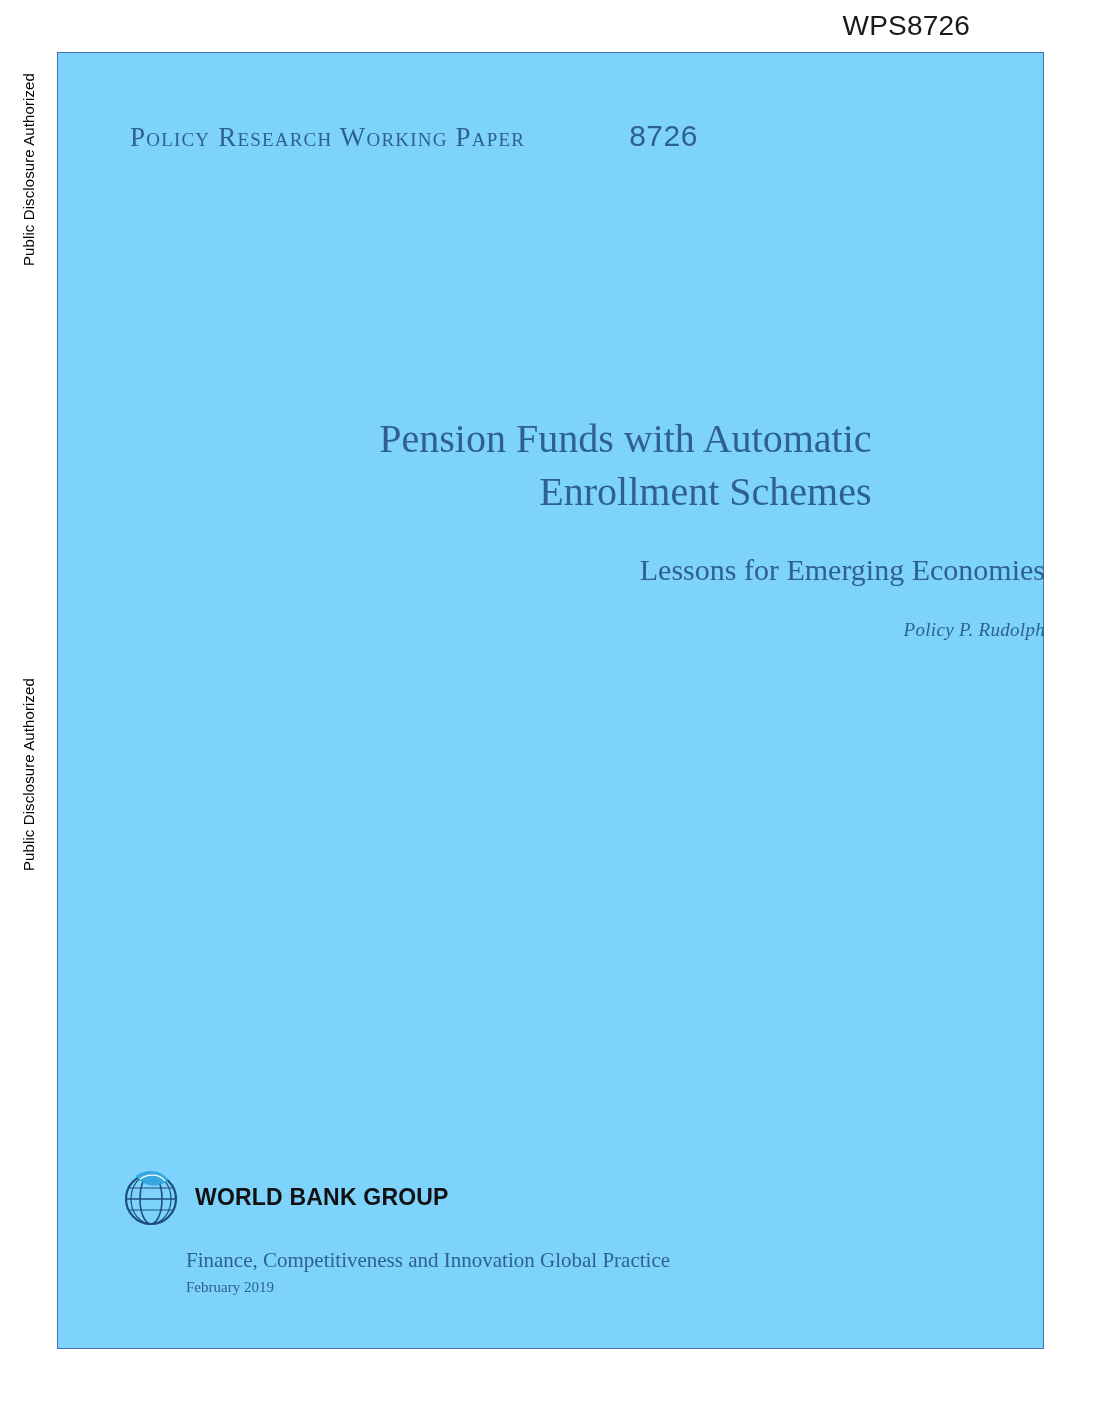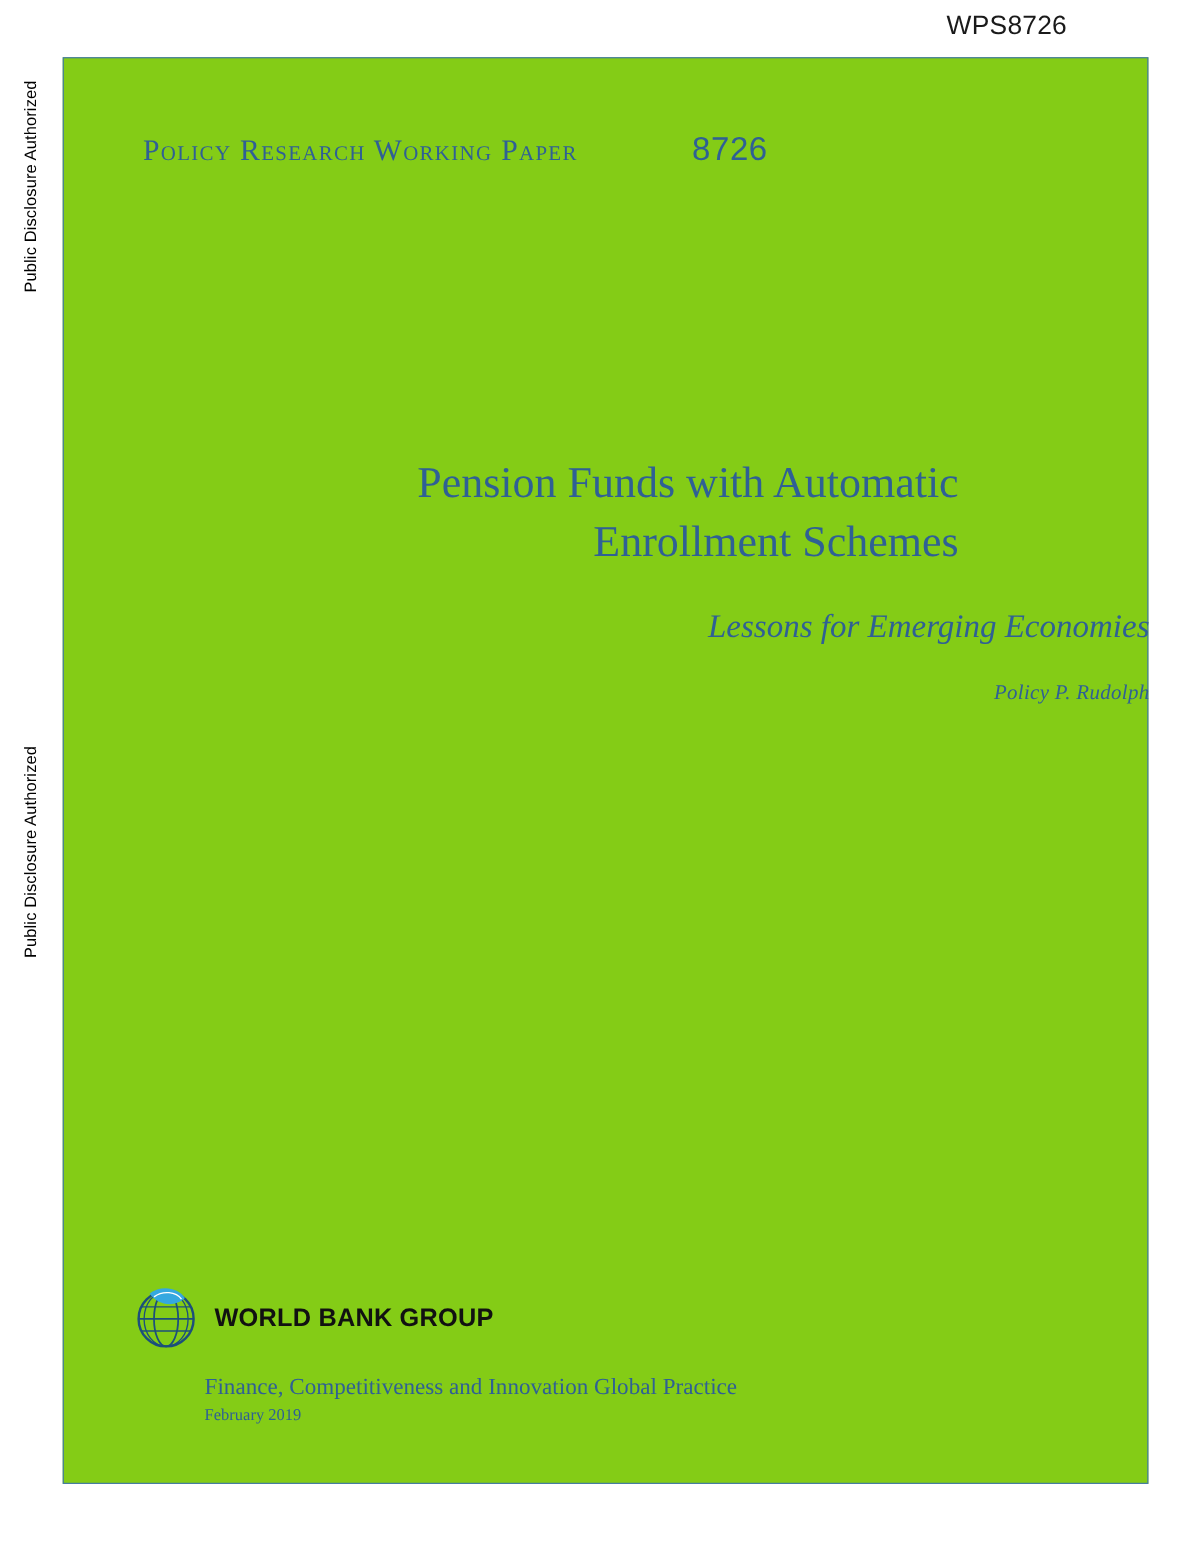--- a/index.html
+++ b/index.html
@@ -38,35 +38,35 @@
   .disclosure-1 { top: 0px;  text-align: left; }
   .disclosure-1 span { position: absolute; left: 1150px; top: 20px; }
   .disclosure-2 span { position: absolute; left: 545px; top: 20px; }
 
   
   .wps-number {
     position: absolute;
     right: 124px;
     top: 10px;
     font-family: "Liberation Sans", sans-serif;
-    font-size: 24px;
+    font-size: 28px;
     color: #1a1a1a;
     letter-spacing: 0.2px;
   }
 
   
   .cover-frame {
     position: absolute;
     left: 57px;
     top: 52px;
     width: 987px;
     height: 1297px;
     border: 1.5px solid #3f74ad;
     box-sizing: border-box;
-    background: #84cc16;
+    background: #7dd3fc;
   }
 
   
   .header-row {
     position: absolute;
     left: 72px;
     top: 66px;
     width: 800px;
     display: flex;
     align-items: baseline;
@@ -103,21 +103,20 @@
     margin: 0 auto;
     max-width: 640px;
     font-weight: normal;
   }
   .doc-subtitle {
     font-family: "Liberation Serif", serif;
     font-size: 30px;
     color: #2f6095;
     margin-top: 34px;
     font-weight: normal;
-    font-style: italic;
   }
   .doc-author {
     font-family: "Liberation Serif", serif;
     font-style: italic;
     font-size: 19px;
     color: #2f6095;
     margin-top: 32px;
     letter-spacing: 0.3px;
   }
 

